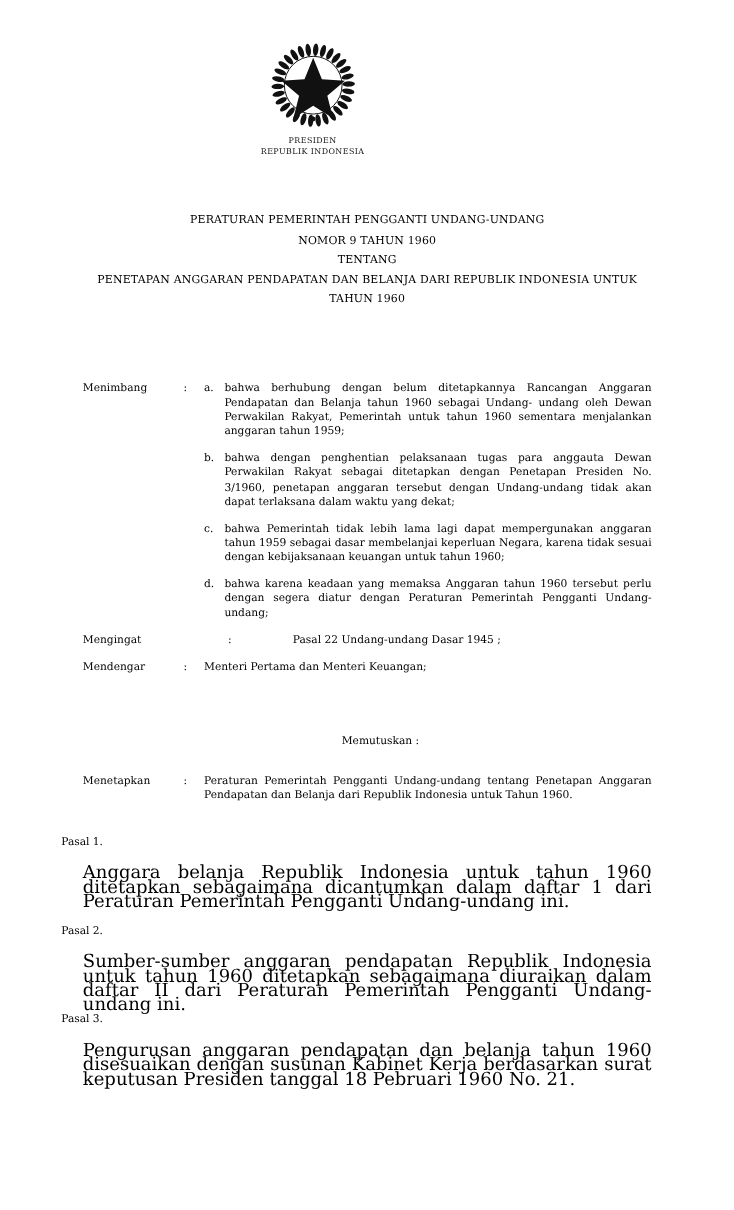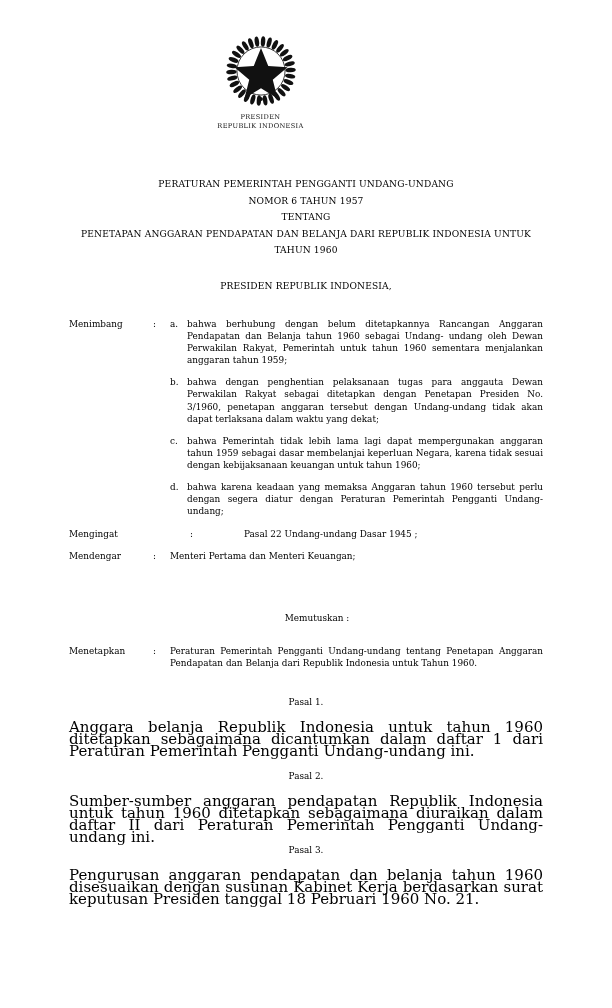--- a/index.html
+++ b/index.html
@@ -130,23 +130,23 @@
     left: 69px;
     top: 645px;
     width: 474px;
     font-size: 8.9px;
     line-height: 12.1px;
   }
 
   
   .pasal-head {
     position: absolute;
-    left: 69px;
-    width: 474px;
-    text-align: center;
+    left: 51px;
+    width: 474px;
+    text-align: left;
     font-size: 8.9px;
   }
   .pasal-body {
     position: absolute;
     left: 69px;
     width: 474px;
     font-size: 15px;
     line-height: 12.1px;
     text-align: justify;
     text-justify: inter-word;
@@ -280,26 +280,25 @@
       </g>
     </svg>
     <div class="emblem-caption">
       <div>PRESIDEN</div>
       <div>REPUBLIK INDONESIA</div>
     </div>
   </div>
 
   <div class="title-block">
     <div class="t-line">PERATURAN PEMERINTAH PENGGANTI UNDANG-UNDANG</div>
-    <div class="t-line">NOMOR 6 TAHUN 1957</div>
+    <div class="t-line">NOMOR 9 TAHUN 1960</div>
     <div class="t-line">TENTANG</div>
     <div class="t-wrap">PENETAPAN ANGGARAN PENDAPATAN DAN BELANJA DARI REPUBLIK INDONESIA UNTUK TAHUN 1960</div>
   </div>
 
-  <div class="presiden-line">PRESIDEN REPUBLIK INDONESIA,</div>
 
   <div class="clauses">
 
     <div class="row">
       <div class="lbl">Menimbang</div>
       <div class="colon">:</div>
       <div style="flex:1 1 auto;">
         <div class="sub-item first">
           <div class="marker">a.</div>
           <div class="body">bahwa berhubung dengan belum ditetapkannya Rancangan Anggaran Pendapatan dan Belanja tahun 1960 sebagai Undang- undang oleh Dewan Perwakilan Rakyat, Pemerintah untuk tahun 1960 sementara menjalankan anggaran tahun 1959;</div>

